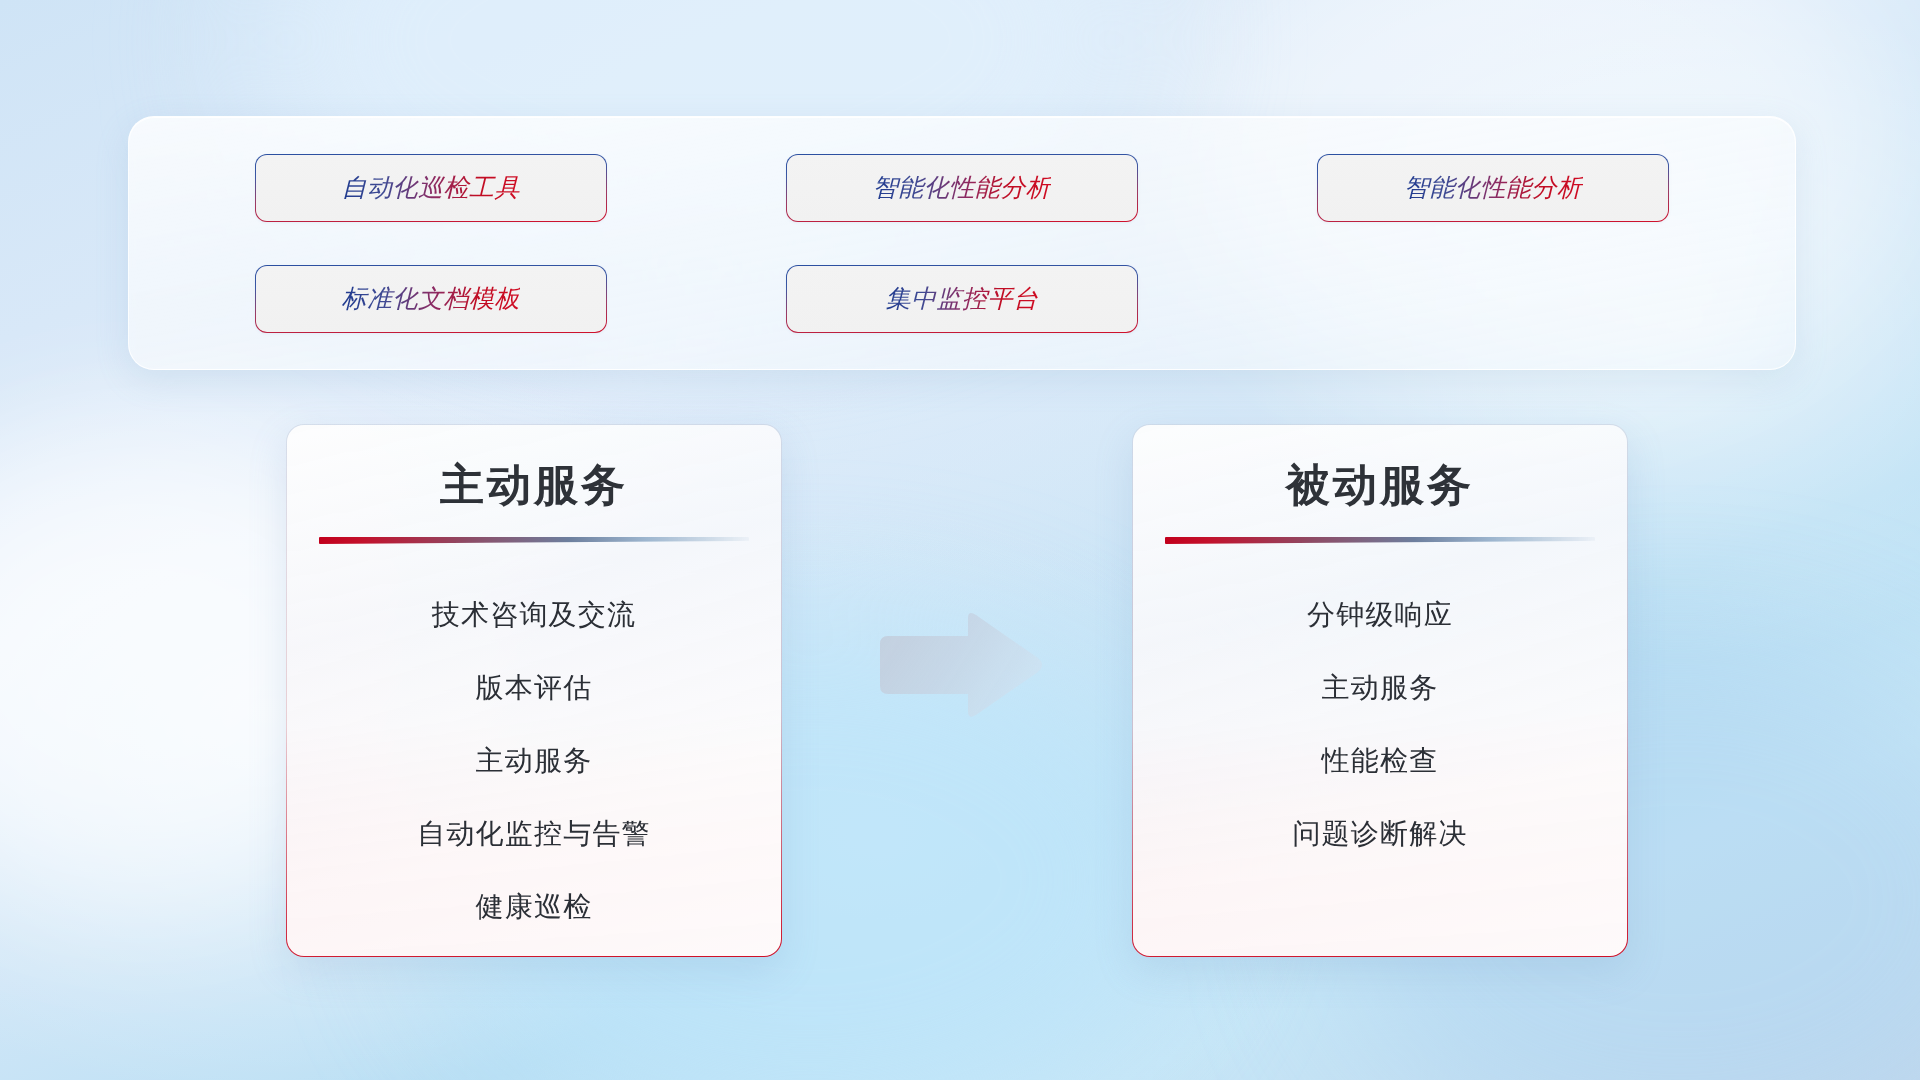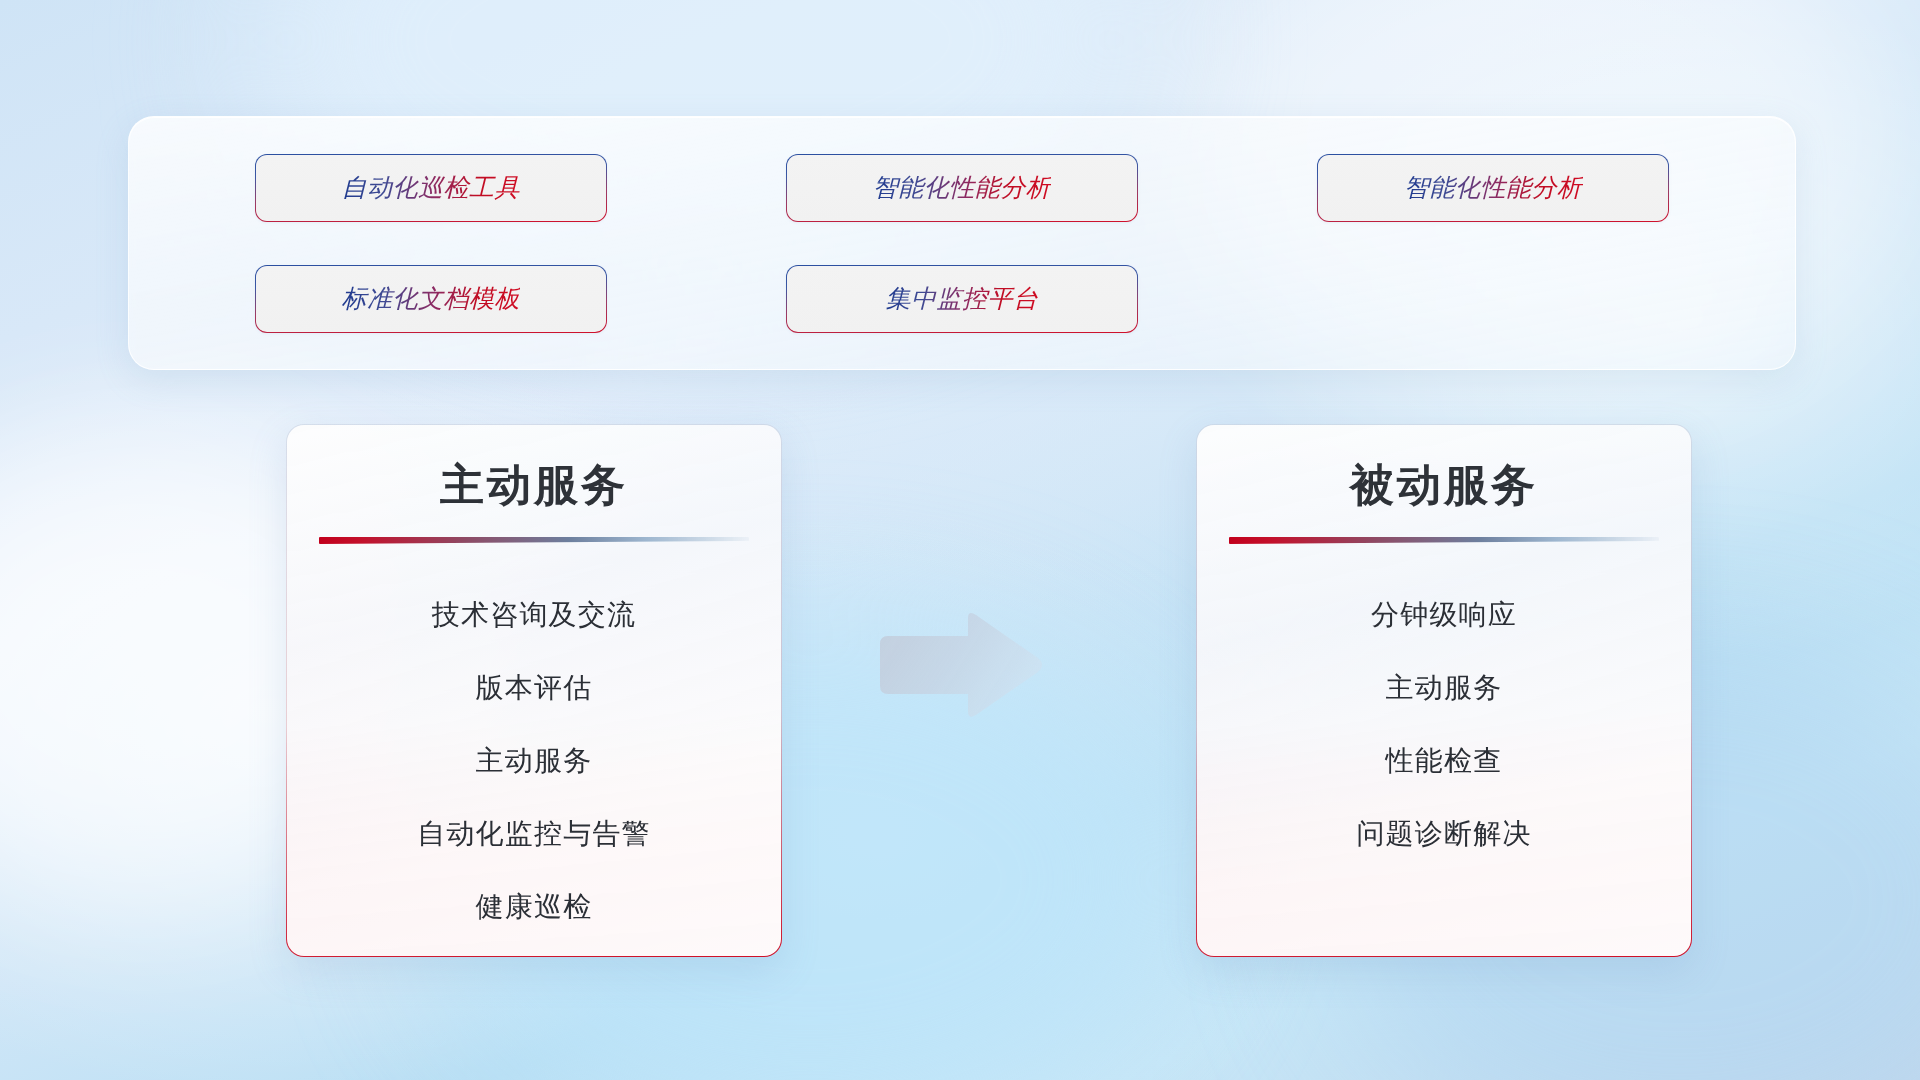--- a/index.html
+++ b/index.html
@@ -103,21 +103,21 @@
     border: 1.4px solid transparent;
     background-image:
       linear-gradient(165deg, rgba(255,255,255,0.93) 0%, rgba(249,252,255,0.88) 34%, rgba(255,255,255,0.95) 72%, rgba(255,255,255,0.98) 100%),
       linear-gradient(178deg, rgba(196,206,222,0.55) 0%, rgba(214,150,160,0.45) 55%, #cf0f27 100%);
     background-origin: border-box;
     background-clip: padding-box, border-box;
     box-shadow: 0 14px 38px rgba(110,150,195,0.18);
     overflow: hidden;
   }
   #card-active  { left: 286px;  top: 424px; }
-  #card-passive { left: 1196px; top: 424px; }
+  #card-passive { left: 1132px; top: 424px; }
 
   .card-title {
     margin-top: 38px;
     text-align: center;
     font-size: 44px;
     font-weight: bold;
     color: #2e3238;
     letter-spacing: 3px;
     line-height: 1;
   }

